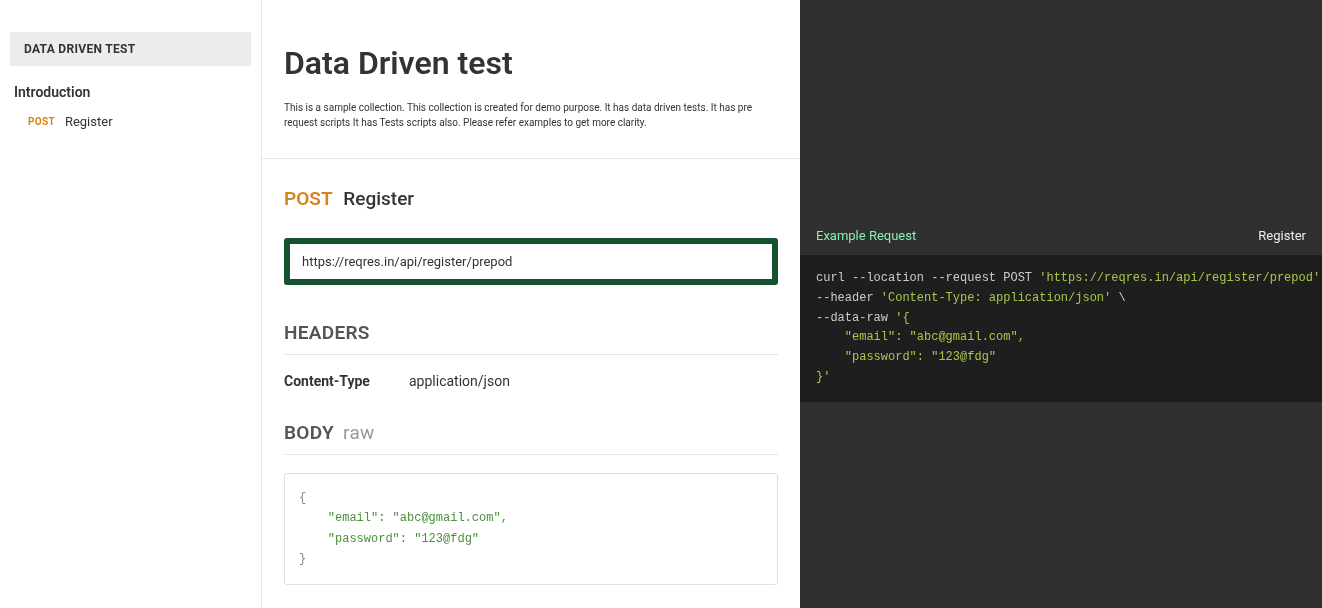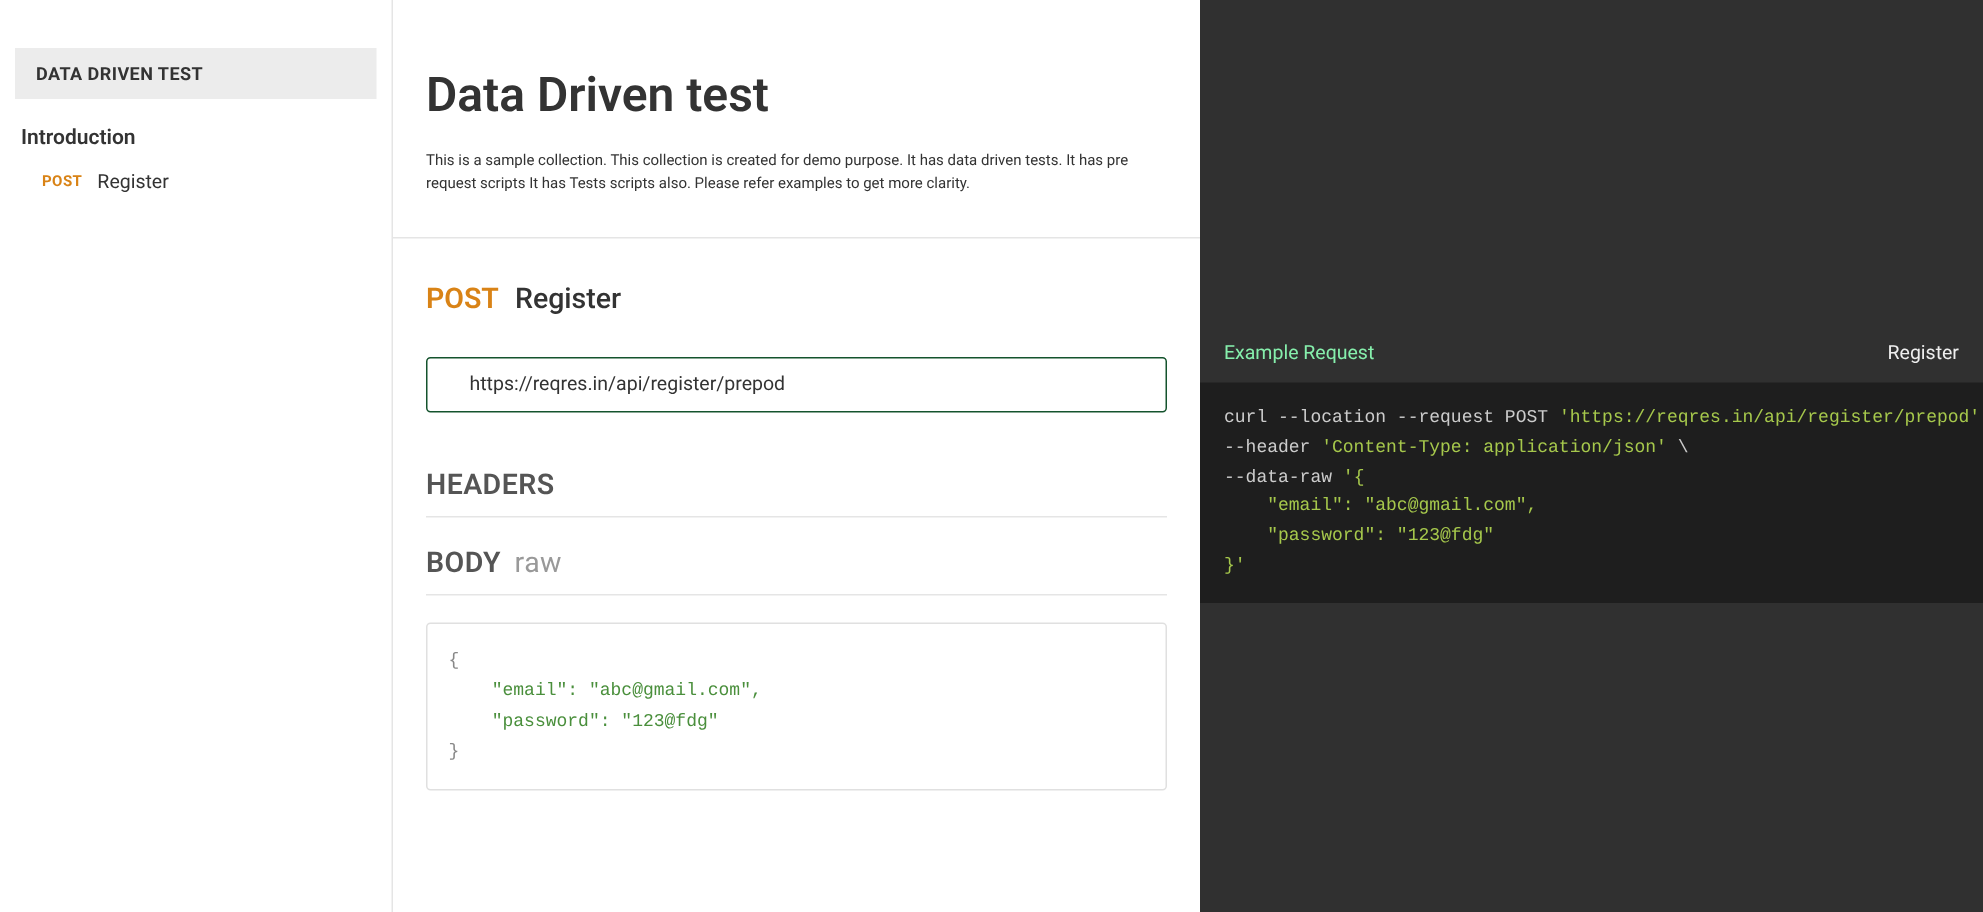--- a/index.html
+++ b/index.html
@@ -90,23 +90,23 @@
   font-size: 19px;
   font-weight: 500;
   margin-bottom: 28px;
 }
 .endpoint-title .method {
   color: #d98316;
   font-weight: 600;
   margin-right: 6px;
 }
 .url-box {
-  border: 1px solid #14532d;
+  border: 6px solid #14532d;
   border-radius: 3px;
-  padding: 10px 28px;
+  padding: 10px 12px;
   font-size: 13px;
   color: #333;
   background: #fff;
   margin-bottom: 36px;
 }
 .subsection-label {
   font-size: 19px;
   font-weight: 600;
   color: #555;
   letter-spacing: 0.3px;
@@ -199,20 +199,24 @@
     </div>
     <hr class="section-divider">
     <div class="endpoint-block">
       <div class="endpoint-title">
         <span class="method">POST</span>
         <span>Register</span>
       </div>
       <div class="url-box">https://reqres.in/api/register/prepod</div>
 
       <div class="subsection-label">HEADERS</div>
+      <div class="header-row">
+        <div class="header-key">Content-Type</div>
+        <div class="header-val">application/json</div>
+      </div>
 
       <div class="subsection-label">
         <span>BODY</span>
         <span class="suffix">raw</span>
       </div>
       <div class="code-box"><span>{</span>
 <span class="str">    "email": "abc@gmail.com",</span>
 <span class="str">    "password": "123@fdg"</span>
 <span>}</span></div>
     </div>

